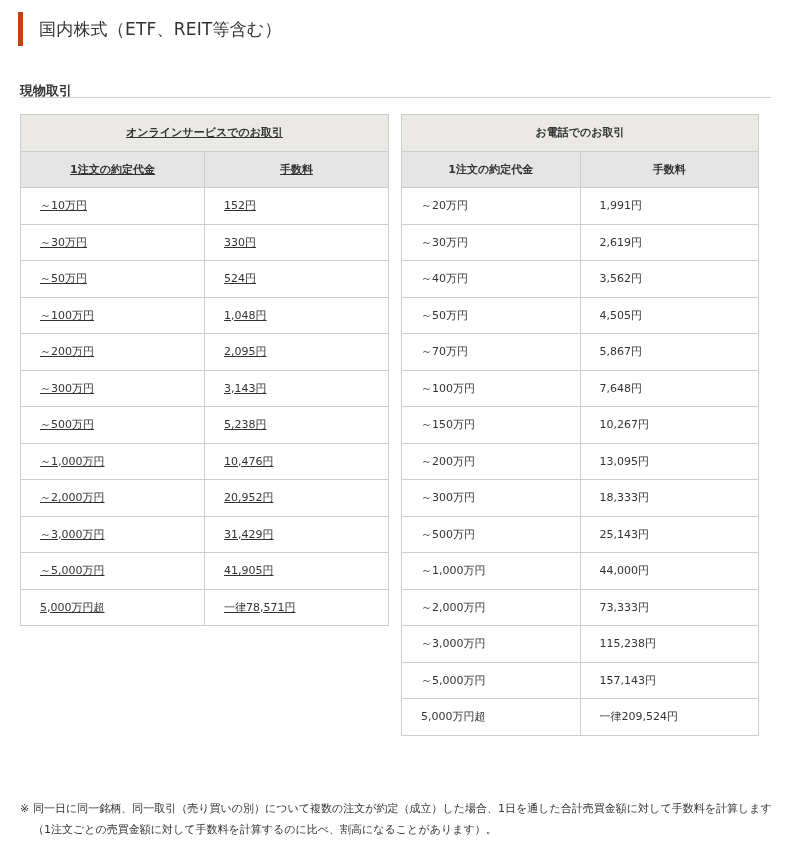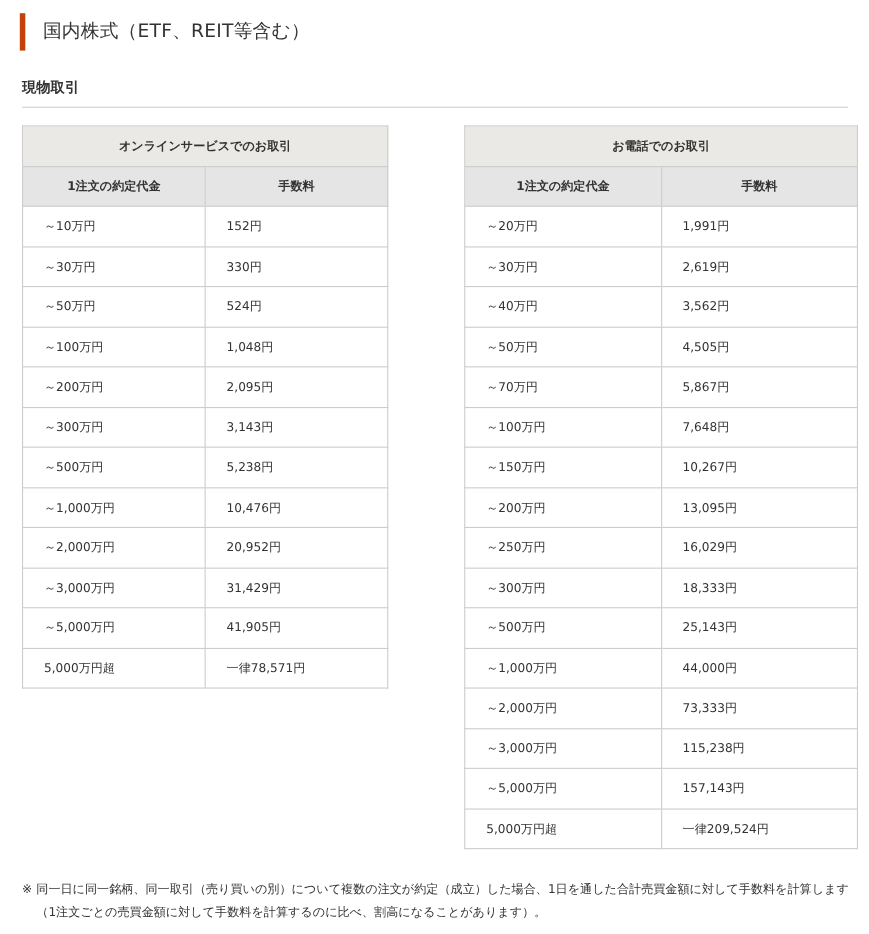--- a/index.html
+++ b/index.html
@@ -23,43 +23,43 @@
     border-left: 5px solid #c2410c;
     padding-left: 16px;
     font-size: 17px;
     line-height: 34px;
     color: #333333;
     letter-spacing: 0.2px;
   }
   .section-title {
     position: absolute;
     left: 20px;
-    top: 71px;
+    top: 82px;
     font-size: 13px;
     font-weight: bold;
     color: #333333;
   }
   .section-rule {
     position: absolute;
     left: 20px;
     top: 97px;
     width: 751px;
     height: 0;
     border-top: 1px solid #cfcfcf;
   }
   table.fee-table {
     position: absolute;
     top: 114px;
     border-collapse: collapse;
     table-layout: fixed;
     font-size: 11px;
     color: #333333;
   }
-  table.fee-table.online { left: 20px; width: 333px; }
-  table.fee-table.phone  { left: 422px; width: 358px; }
+  table.fee-table.online { left: 20px; width: 369px; text-decoration: underline; }
+  table.fee-table.phone  { left: 401px; width: 358px; }
   table.fee-table th,
   table.fee-table td {
     border: 1px solid #cccccc;
     height: 36.5px;
     padding: 0;
     box-sizing: border-box;
   }
   table.fee-table th.group-head {
     background: #ebe9e6;
     font-weight: bold;
@@ -201,24 +201,20 @@
       </tr>
     <tr>
         <td>～150万円</td>
         <td>10,267円</td>
       </tr>
     <tr>
         <td>～200万円</td>
         <td>13,095円</td>
       </tr>
     <tr>
-        <td>～250万円</td>
-        <td>16,029円</td>
-      </tr>
-    <tr>
         <td>～300万円</td>
         <td>18,333円</td>
       </tr>
     <tr>
         <td>～500万円</td>
         <td>25,143円</td>
       </tr>
     <tr>
         <td>～1,000万円</td>
         <td>44,000円</td>

